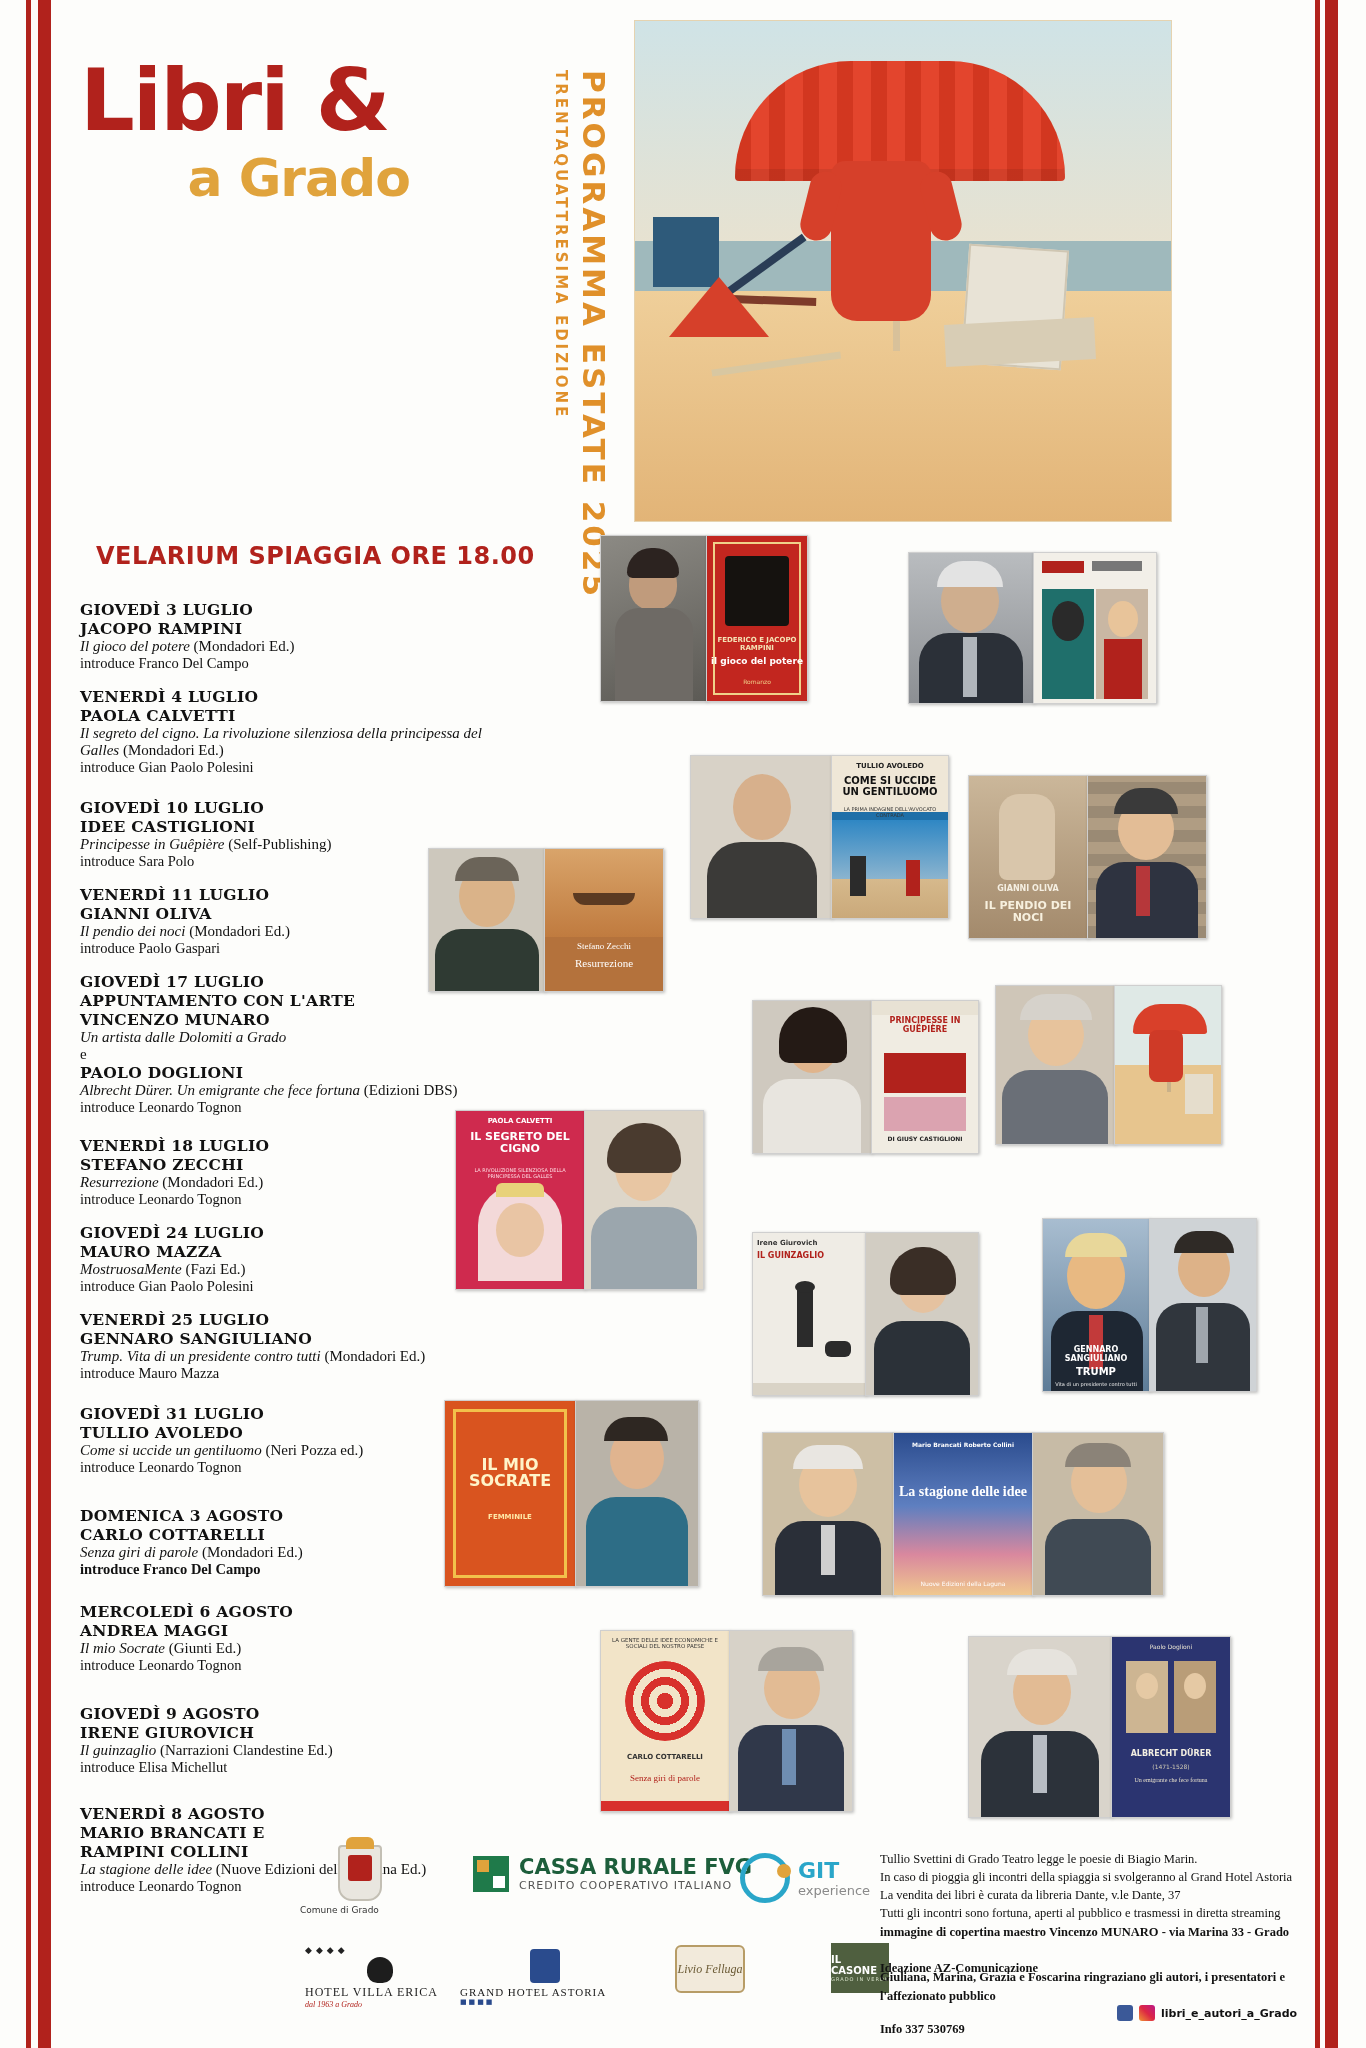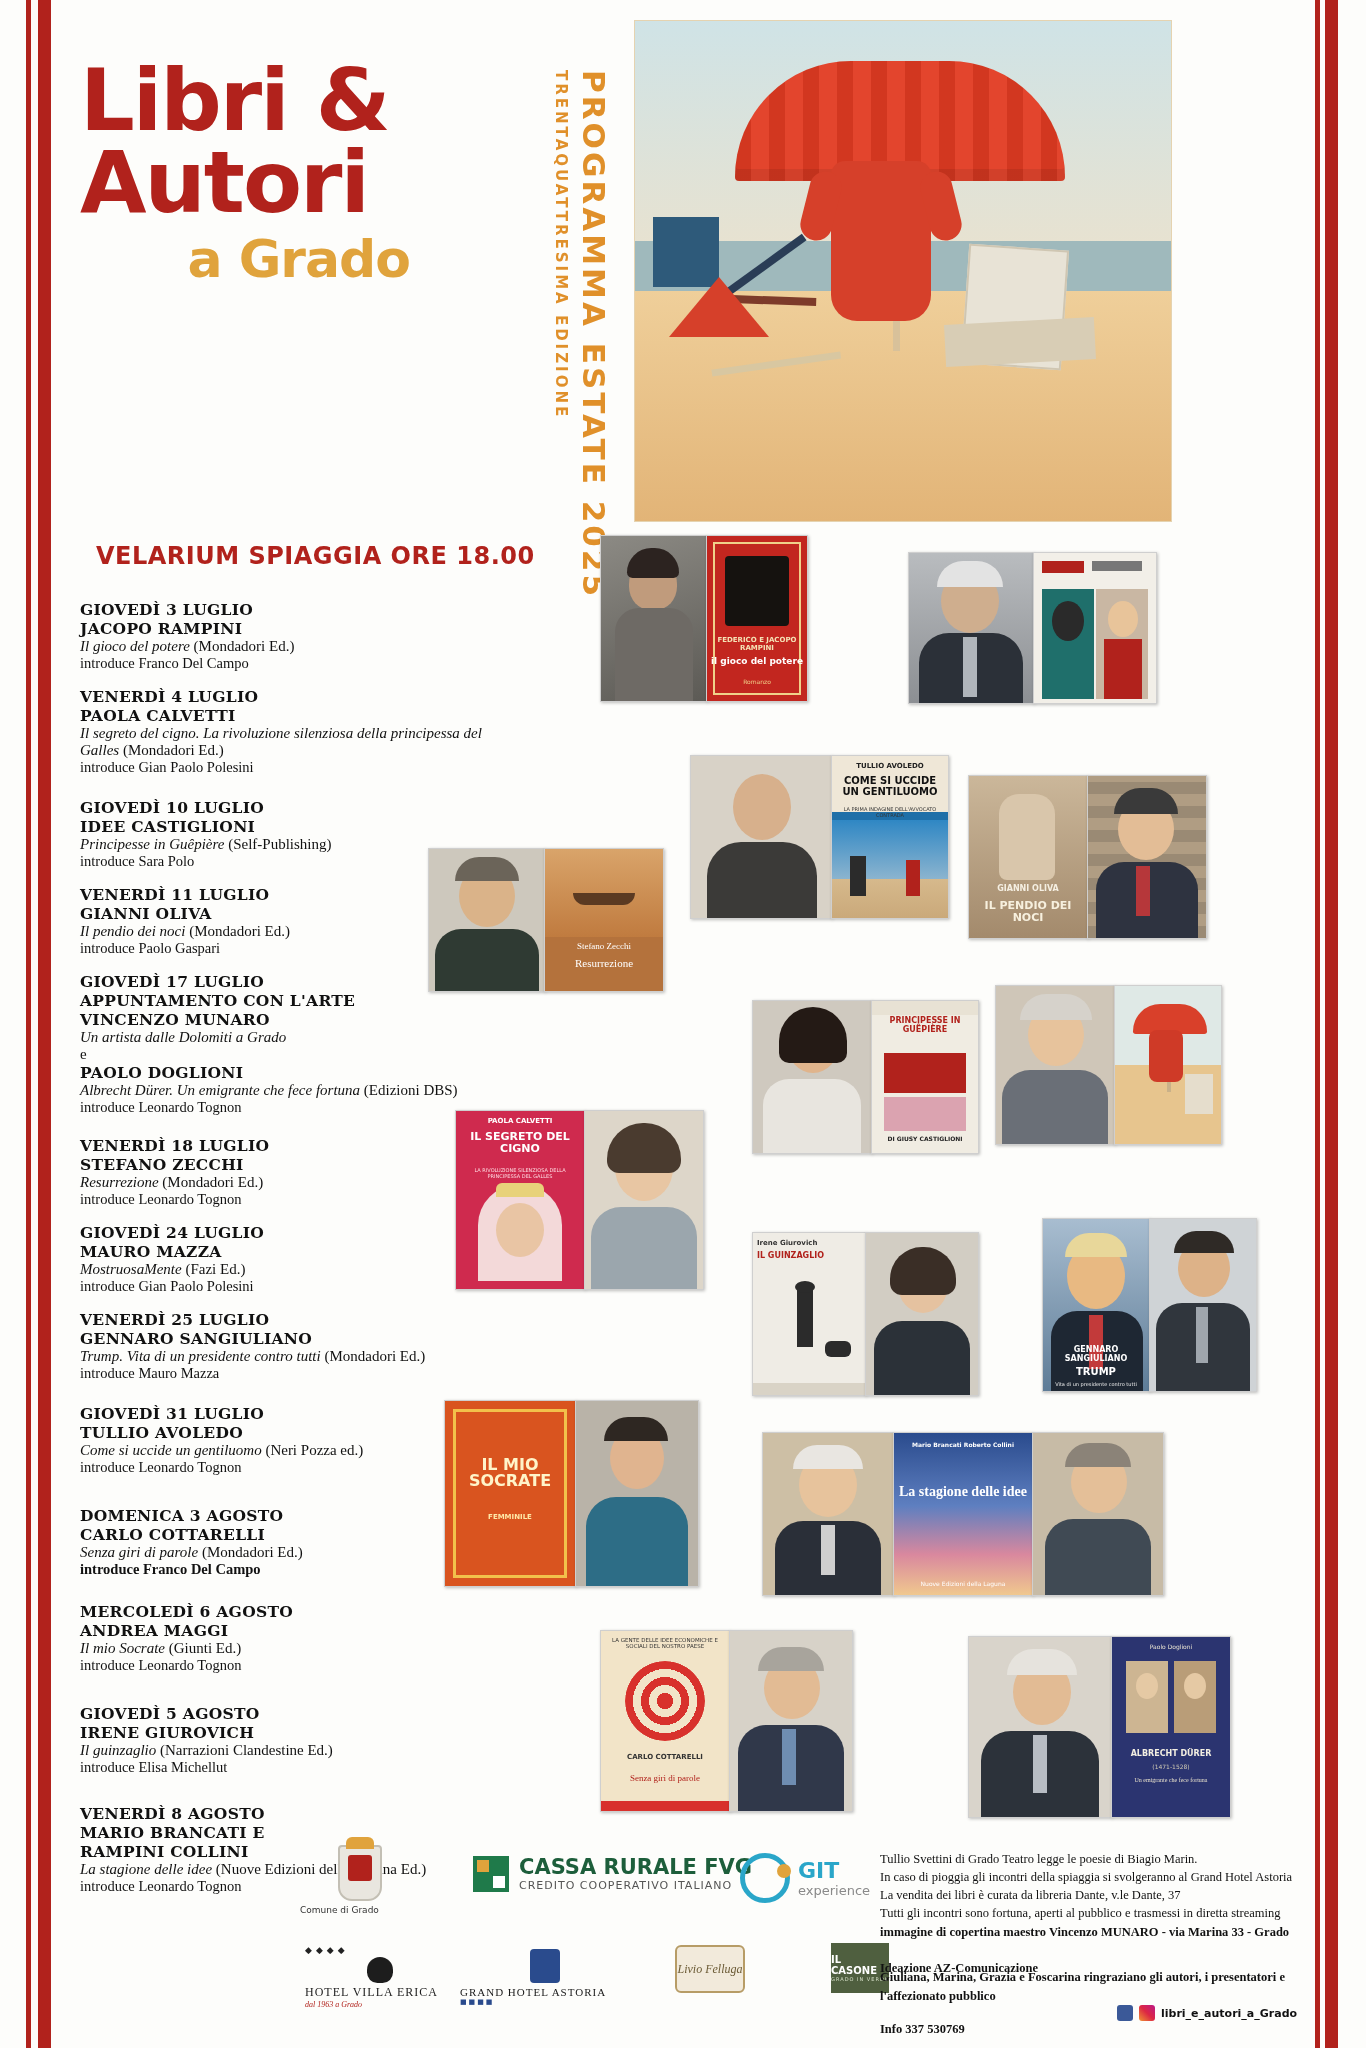--- a/index.html
+++ b/index.html
@@ -122,21 +122,20 @@
 
 <div class="poster">
 
   <div class="left-bar"></div>
   <div class="left-bar2"></div>
   <div class="right-bar"></div>
   <div class="right-bar2"></div>
 
   <div class="title-block">
     <div class="title-line">Libri &amp;</div>
-    <div class="title-line second">Autori</div>
     <div class="title-sub">a Grado</div>
   </div>
 
   <div class="vert-wrap">
     <div class="vert-text vert-small">TRENTAQUATTRESIMA EDIZIONE</div>
     <div class="vert-text vert-big">PROGRAMMA ESTATE 2025</div>
   </div>
 
   <div class="cover-img">
     <div class="ci-sky"></div>
@@ -233,21 +232,21 @@
     </div>
 
     <div class="entry" style="margin-top:24px;">
       <div class="e-date">MERCOLEDÌ  6 AGOSTO</div>
       <div class="e-author">ANDREA MAGGI</div>
       <div class="e-title"><span>Il mio Socrate</span><span class="pub"> (Giunti Ed.)</span></div>
       <div class="e-intro">introduce Leonardo Tognon</div>
     </div>
 
     <div class="entry" style="margin-top:30px;">
-      <div class="e-date">GIOVEDÌ  5 AGOSTO</div>
+      <div class="e-date">GIOVEDÌ  9 AGOSTO</div>
       <div class="e-author">IRENE GIUROVICH</div>
       <div class="e-title"><span>Il guinzaglio</span><span class="pub"> (Narrazioni Clandestine Ed.)</span></div>
       <div class="e-intro">introduce Elisa Michellut</div>
     </div>
 
     <div class="entry" style="margin-top:28px;">
       <div class="e-date">VENERDÌ  8 AGOSTO</div>
       <div class="e-author">MARIO BRANCATI E</div>
       <div class="e-author">RAMPINI COLLINI</div>
       <div class="e-title"><span>La stagione delle idee</span><span class="pub"> (Nuove Edizioni della Laguna Ed.)</span></div>

